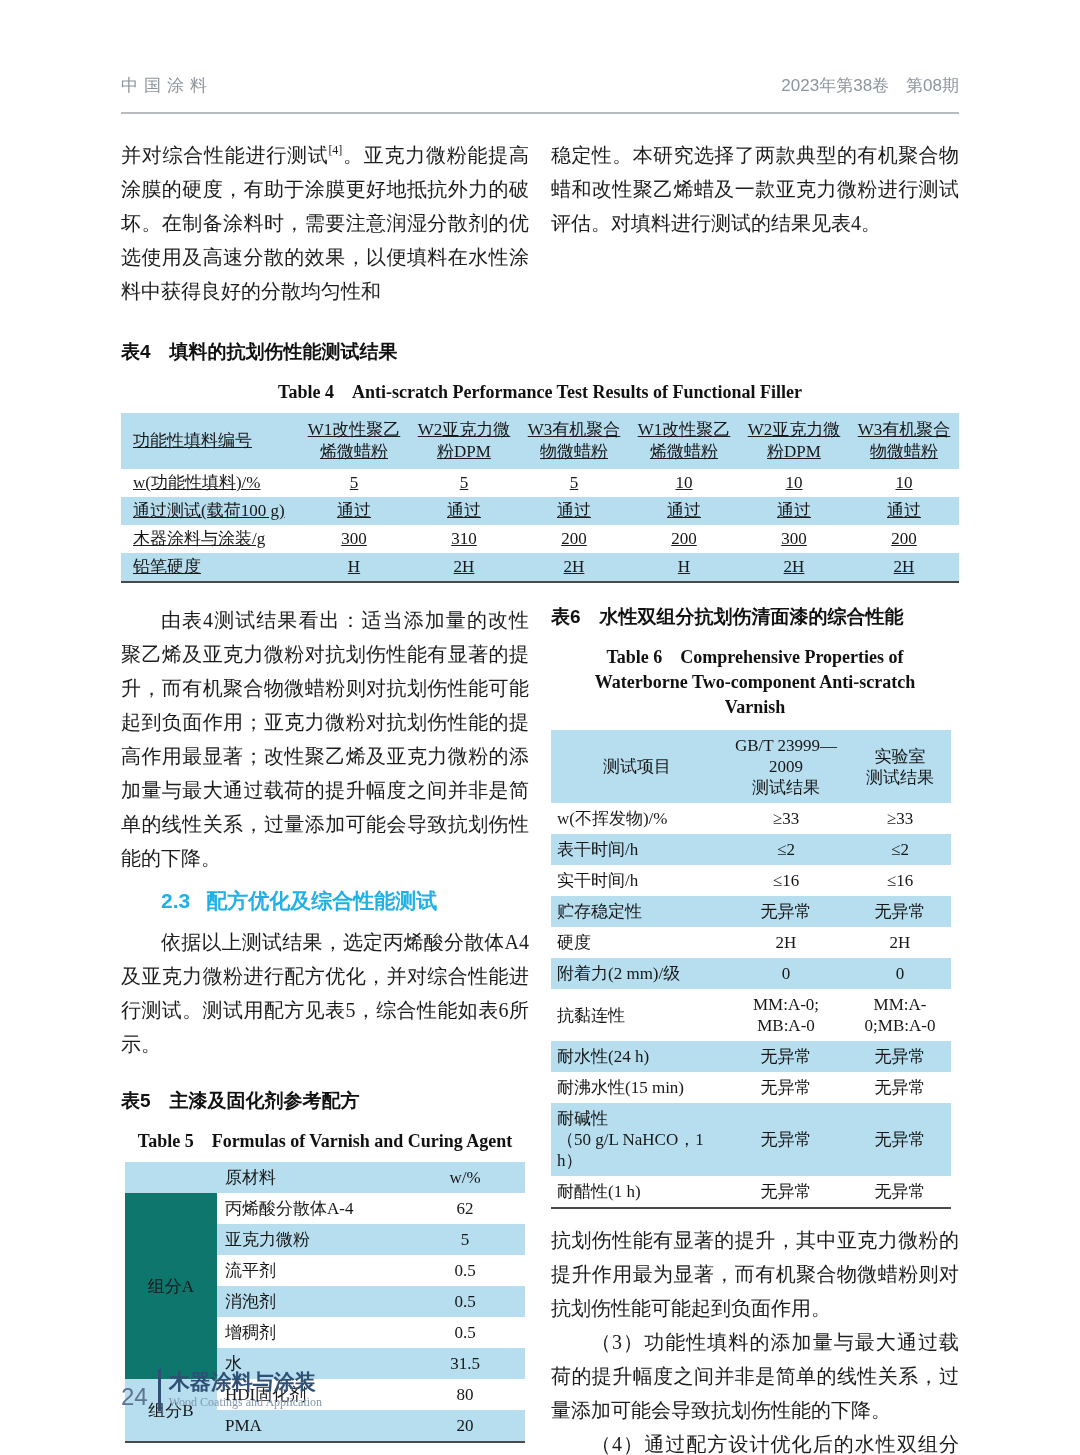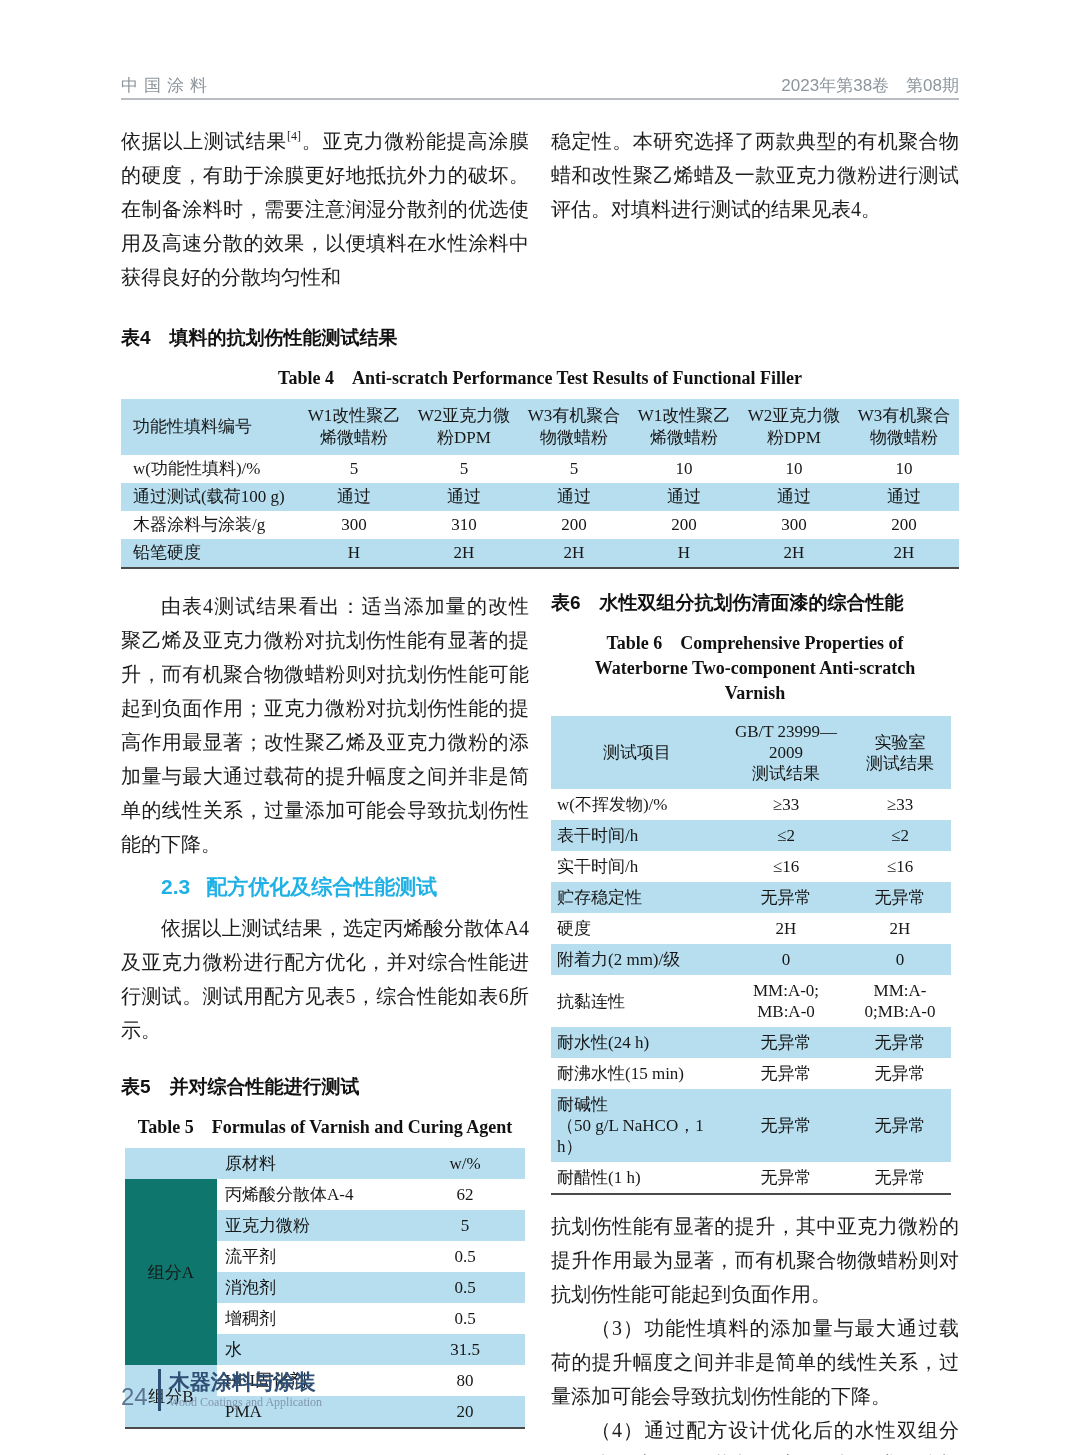--- a/index.html
+++ b/index.html
@@ -24,21 +24,21 @@
     position:relative;
     width:1080px;height:1455px;
     padding:74px 121px 0 121px;
   }
   
   .page-header{
     display:flex;justify-content:space-between;align-items:center;
     font-family:"Liberation Sans","DejaVu Sans",sans-serif;
     font-size:17px;color:var(--graytext);
     border-bottom:2px solid var(--rule);
-    padding-bottom:1px;
+    padding-bottom:15px;
   }
   .page-header .journal{letter-spacing:6px;}
   
   .cols{display:flex;gap:22px;}
   .col{width:408px;}
   .row1{margin-top:24px;}
   .row2{margin-top:20px;}
   p.body-p{
     font-size:20px;line-height:34px;text-align:justify;
     text-indent:2em;
@@ -56,21 +56,21 @@
     font-weight:bold;font-size:18px;line-height:25px;color:#111;
     margin-top:15px;
   }
   
   table{border-collapse:collapse;border-bottom:2px solid var(--tbl-bottom);}
   td,th{font-weight:normal;font-size:17px;color:#171717;}
   tr.stripe td,tr.stripe th{background:var(--stripe);}
   thead th{background:var(--stripe);}
   
   .t4-block{margin-top:30px;}
-  .t4-block table{width:838px;margin-top:8px;table-layout:fixed;}
+  .t4-block table{width:838px;margin-top:8px;table-layout:fixed;text-decoration:underline;}
   .t4-block thead th{padding:6px 6px;line-height:22px;text-align:center;}
   .t4-block thead th.rowlabel{text-align:left;padding-left:12px;}
   .t4-block tbody td{padding:4px 6px;text-align:center;line-height:20px;}
   .t4-block tbody td.rowlabel{text-align:left;padding-left:12px;}
   
   .t5-block{margin-top:26px;}
   .t5-block table{width:400px;margin:8px auto 0 auto;table-layout:fixed;}
   .t5-block th,.t5-block td{padding:5px 8px;line-height:21px;}
   .t5-block thead th{text-align:left;}
   .t5-block thead th.num{text-align:center;}
@@ -122,21 +122,21 @@
 
 <div class="page">
 
   <header class="page-header">
     <span class="journal">中国涂料</span>
     <span class="issue">2023年第38卷　第08期</span>
   </header>
 
   <section class="cols row1">
     <div class="col">
-      <p class="body-p noindent"><span>依据以上测试结果</span><sup class="ref">[4]</sup><span>。亚克力微粉能提高涂膜的硬度，有助于涂膜更好地抵抗外力的破坏。在制备涂料时，需要注意润湿分散剂的优选使用及高速分散的效果，以便填料在水性涂料中获得良好的分散均匀性和</span></p>
+      <p class="body-p noindent"><span>并对综合性能进行测试</span><sup class="ref">[4]</sup><span>。亚克力微粉能提高涂膜的硬度，有助于涂膜更好地抵抗外力的破坏。在制备涂料时，需要注意润湿分散剂的优选使用及高速分散的效果，以便填料在水性涂料中获得良好的分散均匀性和</span></p>
     </div>
     <div class="col">
       <p class="body-p noindent">稳定性。本研究选择了两款典型的有机聚合物蜡和改性聚乙烯蜡及一款亚克力微粉进行测试评估。对填料进行测试的结果见表4。</p>
     </div>
   </section>
 
   <section class="t4-block">
     <div class="cap-cn">表4　填料的抗划伤性能测试结果</div>
     <div class="cap-en">Table 4　Anti-scratch Performance Test Results of Functional Filler</div>
     <table>
@@ -204,21 +204,21 @@
   <section class="cols row2">
 
     <div class="col">
       <p class="body-p">由表4测试结果看出：适当添加量的改性聚乙烯及亚克力微粉对抗划伤性能有显著的提升，而有机聚合物微蜡粉则对抗划伤性能可能起到负面作用；亚克力微粉对抗划伤性能的提高作用最显著；改性聚乙烯及亚克力微粉的添加量与最大通过载荷的提升幅度之间并非是简单的线性关系，过量添加可能会导致抗划伤性能的下降。</p>
 
       <h3 class="h23"><span class="num">2.3</span><span>配方优化及综合性能测试</span></h3>
 
       <p class="body-p">依据以上测试结果，选定丙烯酸分散体A4及亚克力微粉进行配方优化，并对综合性能进行测试。测试用配方见表5，综合性能如表6所示。</p>
 
       <div class="t5-block">
-        <div class="cap-cn">表5　并对综合性能进行测试</div>
+        <div class="cap-cn">表5　主漆及固化剂参考配方</div>
         <div class="cap-en">Table 5　Formulas of Varnish and Curing Agent</div>
         <table>
           <colgroup>
             <col style="width:92px">
               <col style="width:188px">
               <col style="width:120px">
           </colgroup>
           <thead>
             <tr>
               <th></th>

